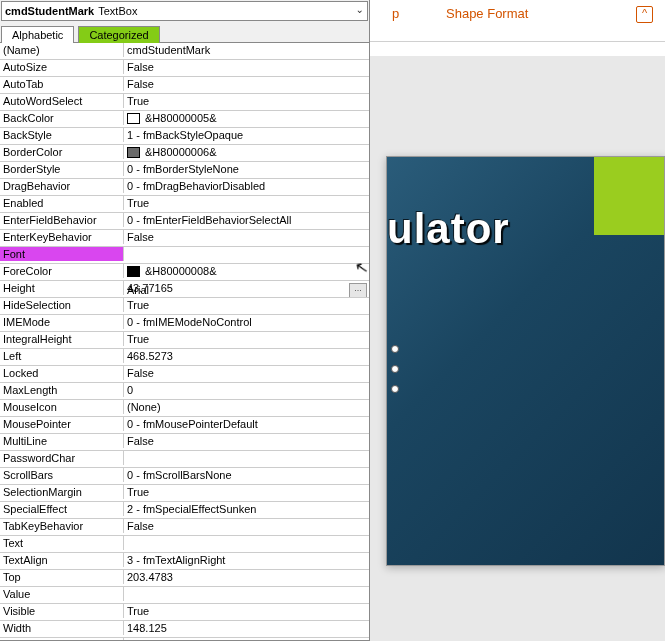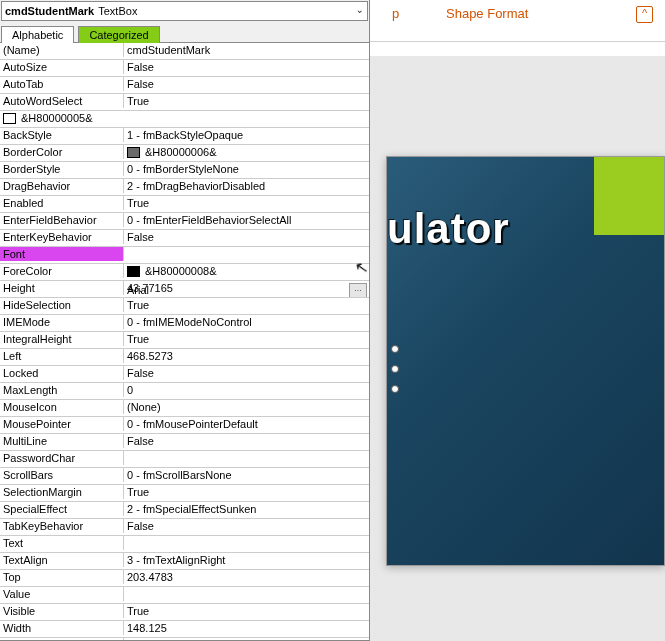--- a/index.html
+++ b/index.html
@@ -256,20 +256,21 @@
           <span>False</span>
         </div>
       </div>
       <div class="prop-row">
         <div class="prop-name">AutoWordSelect</div>
         <div class="prop-value">
           <span>True</span>
         </div>
       </div>
       <div class="prop-row">
+        <div class="prop-name">BackColor</div>
         <div class="prop-value">
           <span class="swatch white"></span>
           <span>&amp;H80000005&amp;</span>
         </div>
       </div>
       <div class="prop-row">
         <div class="prop-name">BackStyle</div>
         <div class="prop-value">
           <span>1 - fmBackStyleOpaque</span>
         </div>
@@ -283,21 +284,21 @@
       </div>
       <div class="prop-row">
         <div class="prop-name">BorderStyle</div>
         <div class="prop-value">
           <span>0 - fmBorderStyleNone</span>
         </div>
       </div>
       <div class="prop-row">
         <div class="prop-name">DragBehavior</div>
         <div class="prop-value">
-          <span>2 - fmDragBehaviorDisabled</span>
+          <span>0 - fmDragBehaviorDisabled</span>
         </div>
       </div>
       <div class="prop-row">
         <div class="prop-name">Enabled</div>
         <div class="prop-value">
           <span>True</span>
         </div>
       </div>
       <div class="prop-row">
         <div class="prop-name">EnterFieldBehavior</div>

